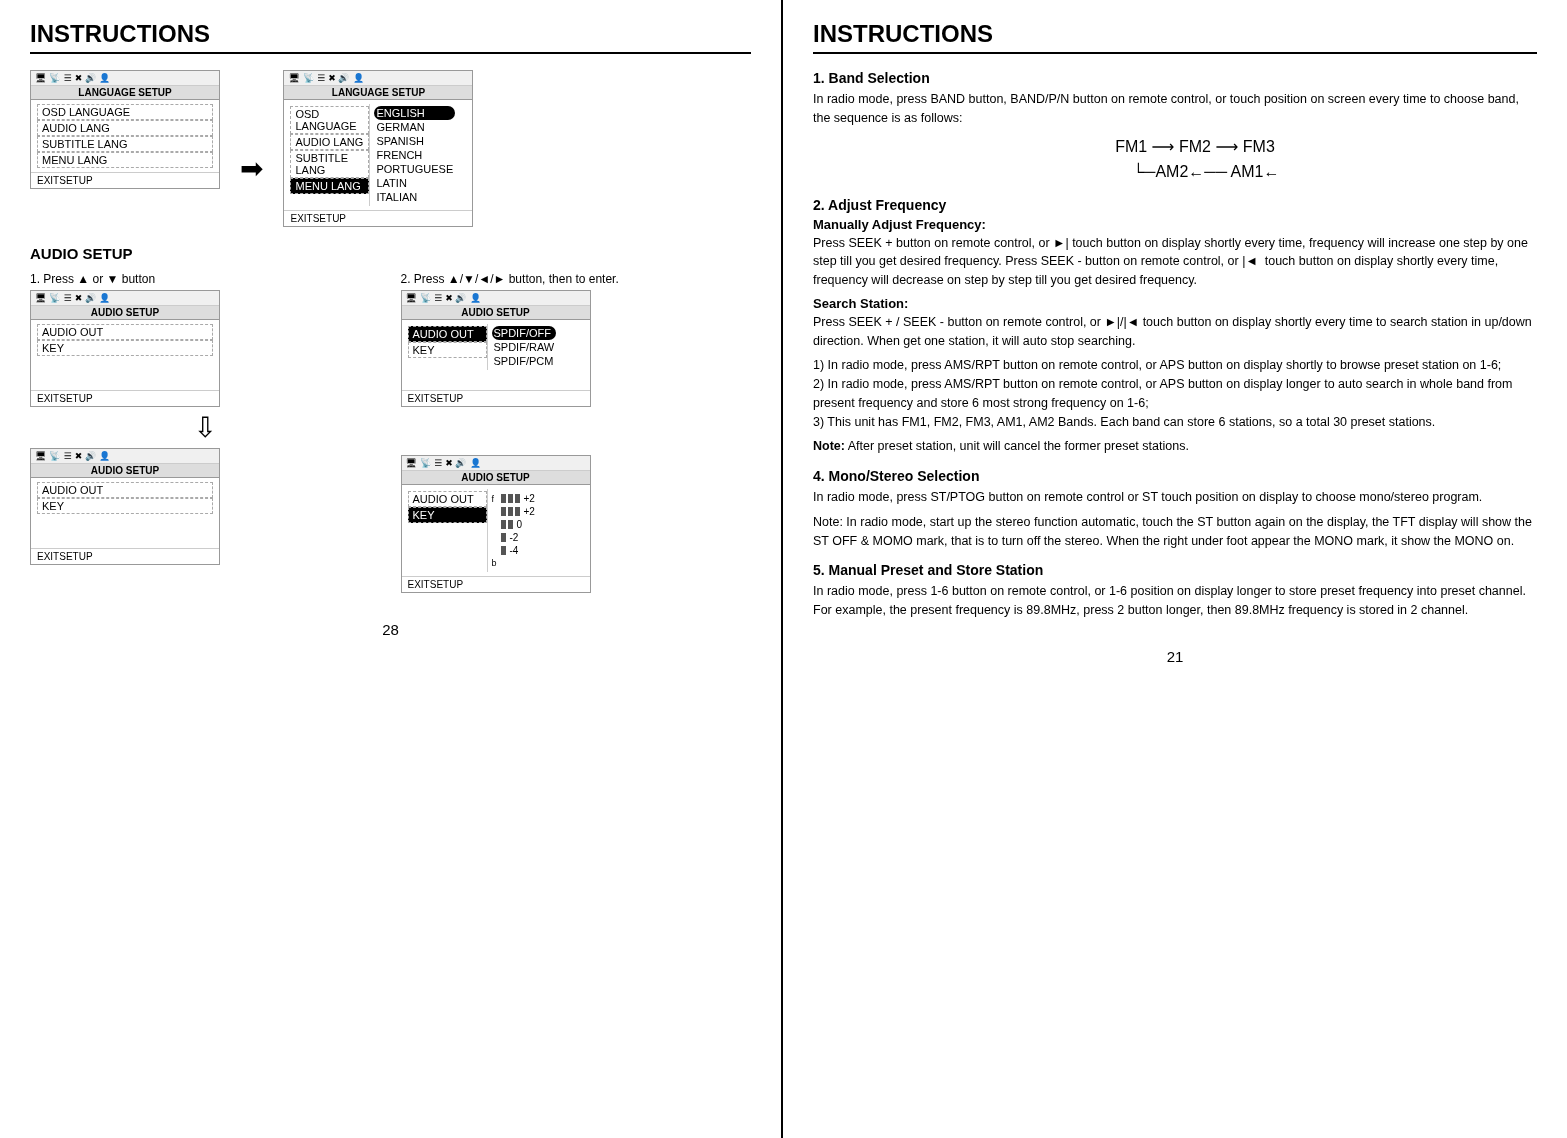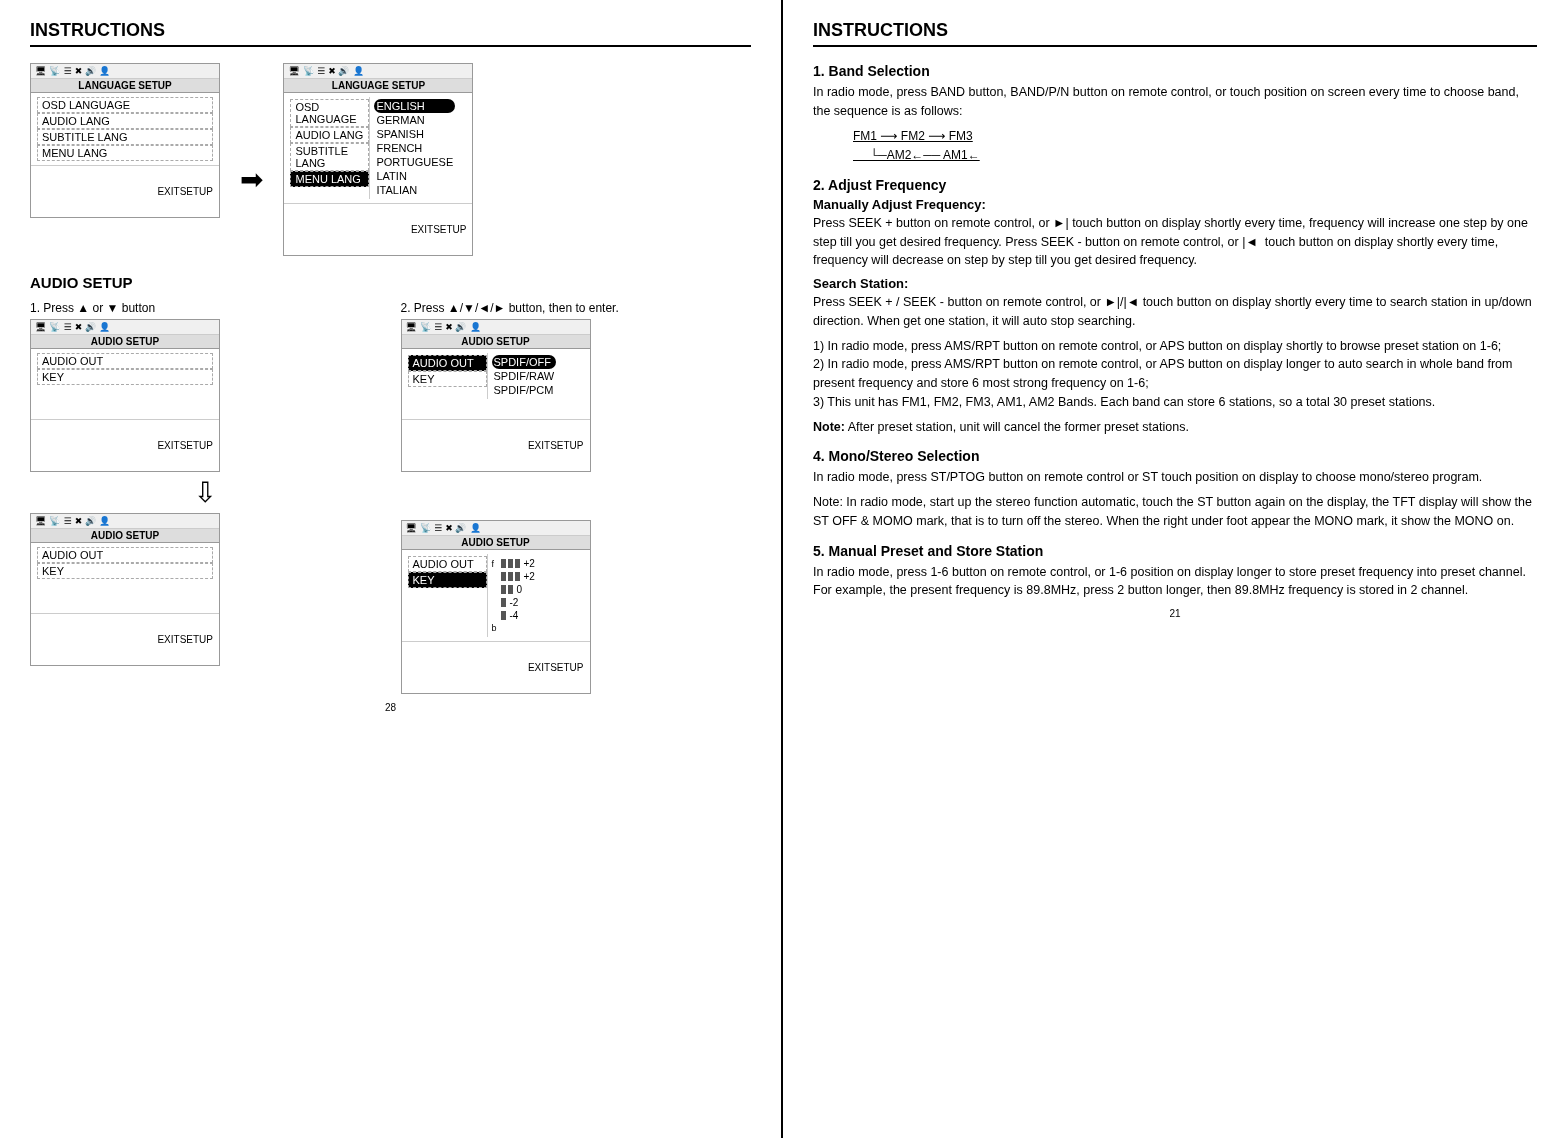--- a/index.html
+++ b/index.html
@@ -19,21 +19,21 @@
       border-right: 2px solid #000;
     }
 
     
     .page-right {
       width: 784px;
       padding: 20px 30px;
     }
 
     .page-title {
-      font-size: 18px;
+      font-size: 24px;
       font-weight: bold;
       border-bottom: 2px solid #000;
       padding-bottom: 4px;
       margin-bottom: 16px;
     }
 
     
     .ui-mockup-row {
       display: flex;
       align-items: flex-start;
@@ -73,22 +73,22 @@
       background: #f0f0f0;
     }
 
     .ui-box-body {
       padding: 4px 6px;
       min-height: 70px;
     }
 
     .ui-box-footer {
       display: flex;
-      justify-content: flex-end;
-      padding: 20px 6px;
+      justify-content: flex-start;
+      padding: 2px 6px;
       border-top: 1px solid #ccc;
       font-size: 10px;
     }
 
     .menu-item {
       padding: 1px 4px;
       font-size: 11px;
       cursor: pointer;
     }
 
@@ -151,31 +151,30 @@
       margin-bottom: 2px;
     }
 
     .right-body-text {
       font-size: 12.5px;
       line-height: 1.5;
       margin-bottom: 6px;
     }
 
     .band-diagram {
-      text-align: left;
-      font-size: 12px;
+      text-align: center;
+      font-size: 16px;
       margin: 6px 0 6px 40px;
       line-height: 1.6;
-      text-decoration: underline;
     }
 
     .page-number {
       text-align: center;
-      margin-top: 8px;
-      font-size: 10px;
+      margin-top: 28px;
+      font-size: 15px;
     }
 
     .left-two-col {
       display: flex;
       gap: 20px;
       align-items: flex-start;
     }
 
     .left-col {
       flex: 1;

